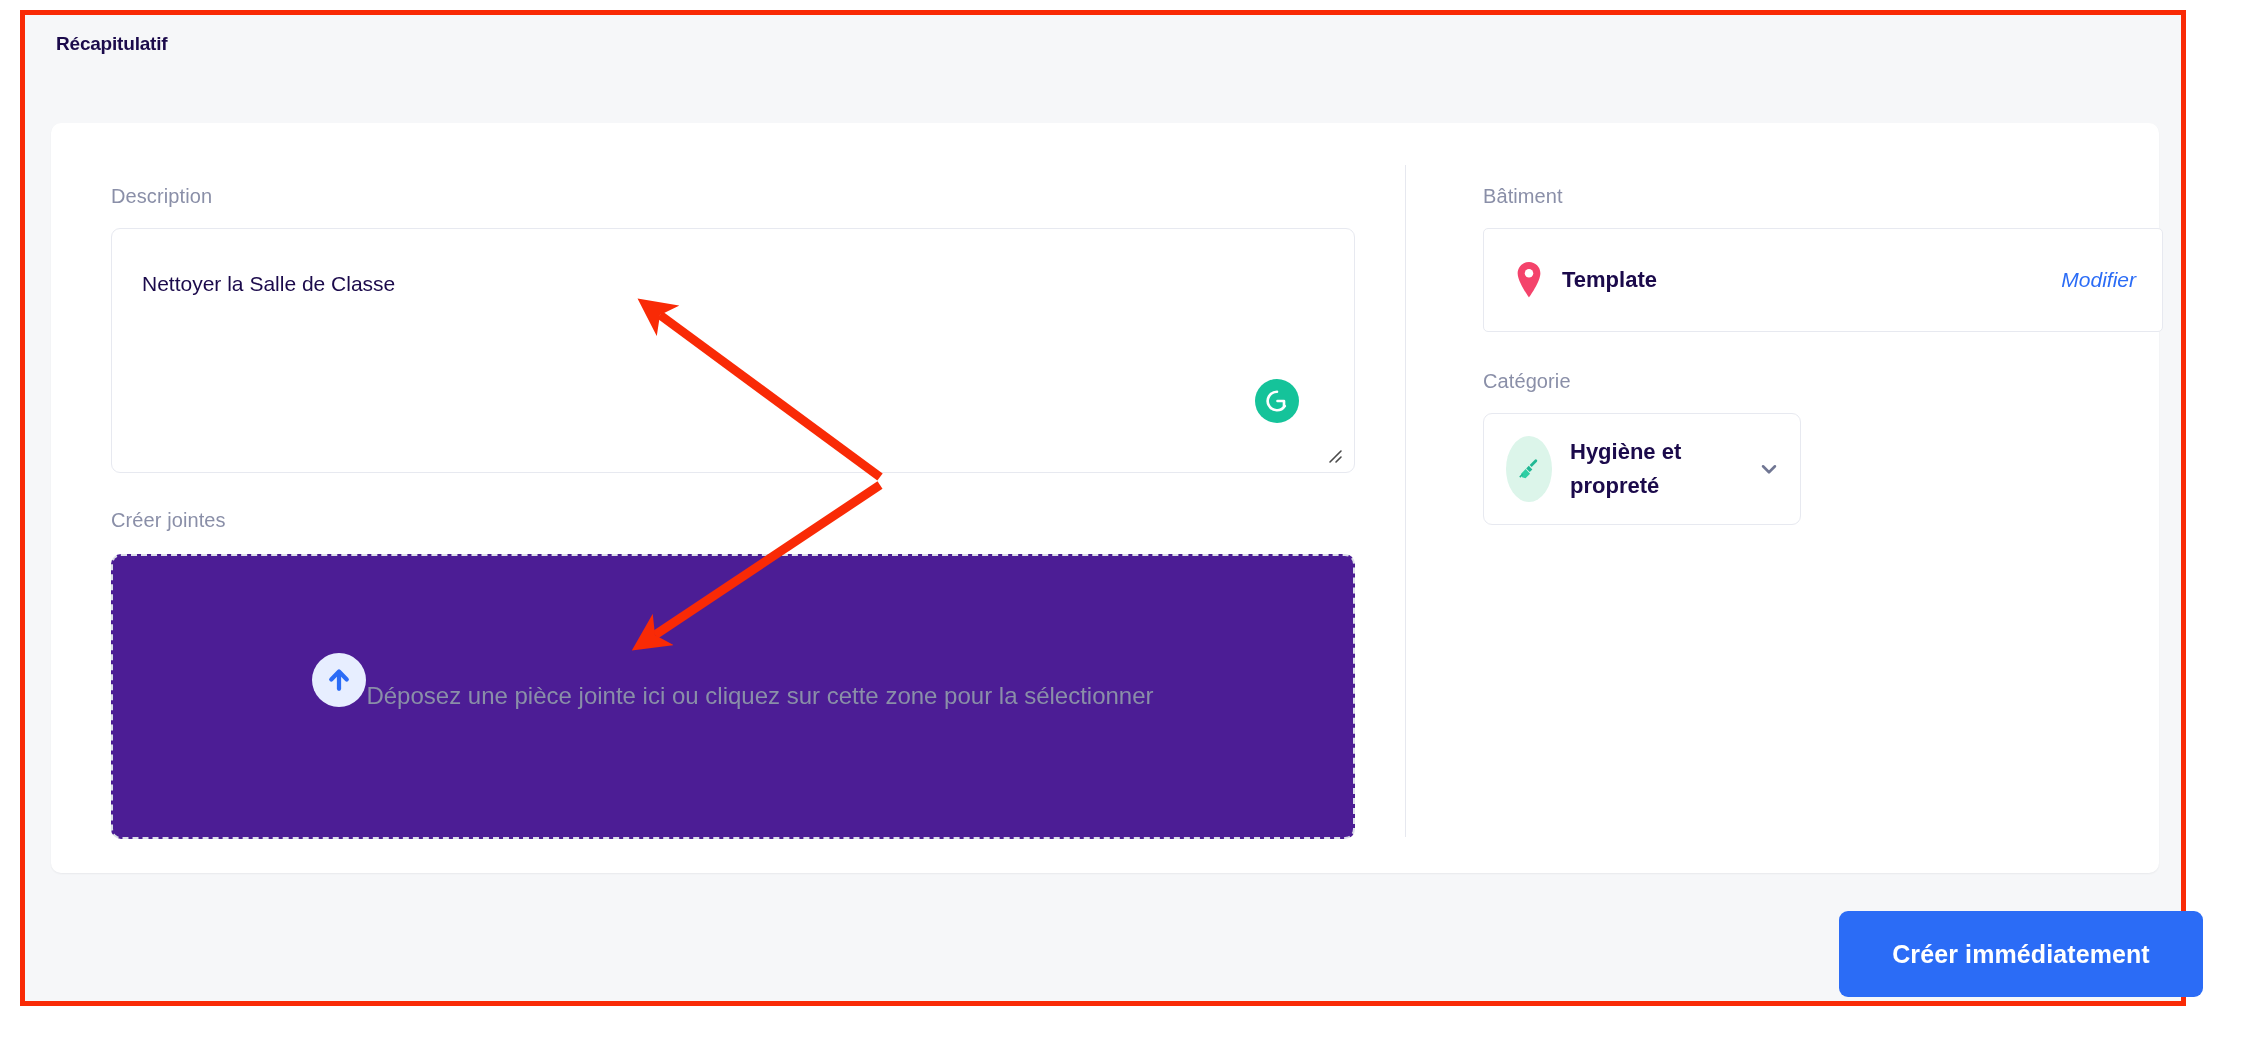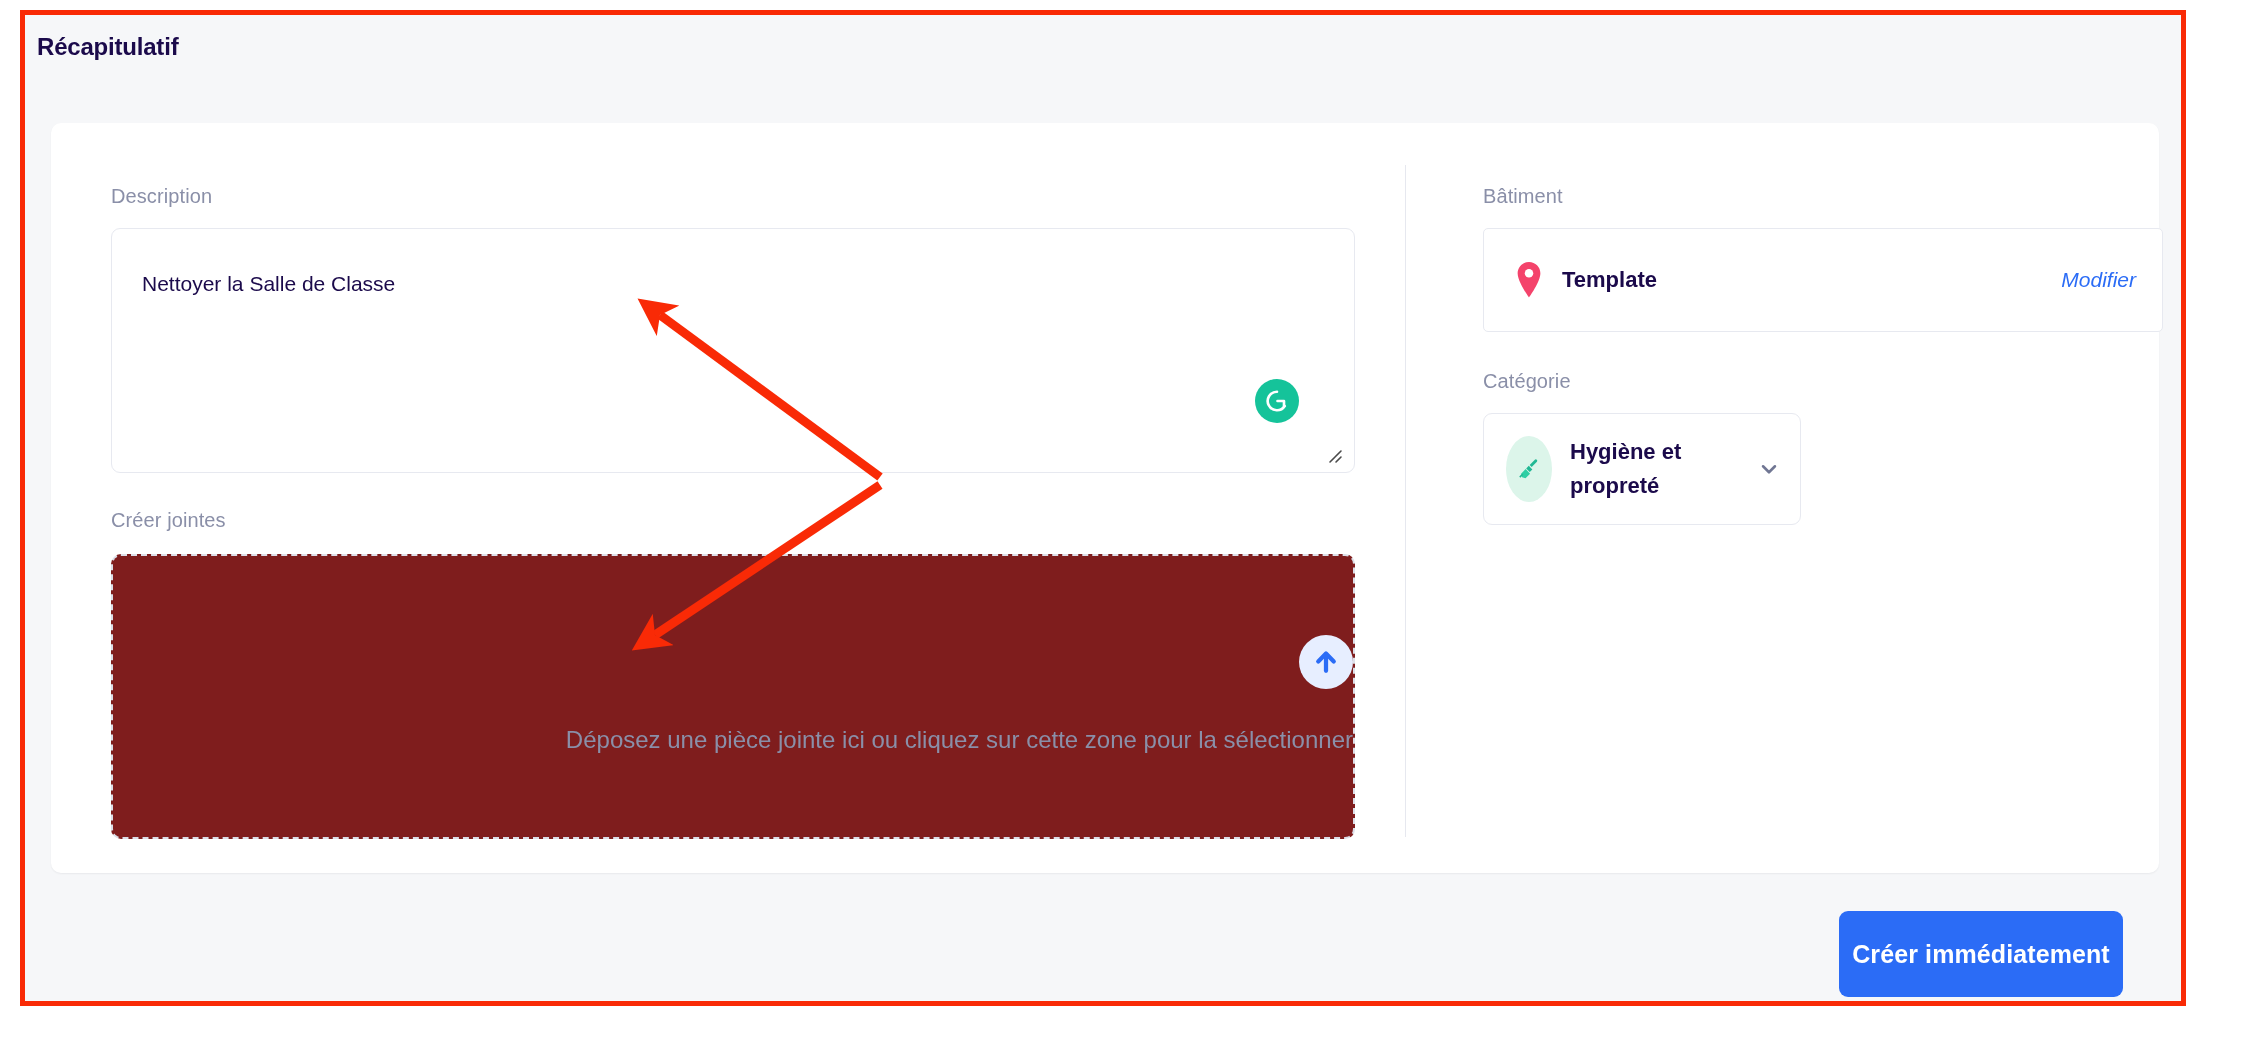--- a/index.html
+++ b/index.html
@@ -25,23 +25,23 @@
 
   
   .panel-inner {
     position: absolute;
     inset: 0;
     background: #f6f7f9;
   }
 
   #panel-title {
     position: absolute;
-    left: 12px;
+    left: 31px;
     top: 18px;
-    font-size: 24px;
+    font-size: 19px;
     font-weight: 700;
     color: #1b0a4b;
     letter-spacing: -0.2px;
   }
 
   
   #summary-card {
     position: absolute;
     left: 26px;
     top: 108px;
@@ -121,24 +121,24 @@
   }
 
   #attachments-label { margin-top: 36px; display: block; }
 
   #dropzone {
     margin-top: 22px;
     width: 1244px;
     height: 285px;
     border: 2px dashed #dcdfe8;
     border-radius: 10px;
-    background: #7f1d1d;
-    display: flex;
-    flex-direction: column;
-    align-items: flex-end;
+    background: #4c1d95;
+    display: flex;
+    flex-direction: row;
+    align-items: center;
     justify-content: center;
     cursor: pointer;
   }
   #upload-badge {
     width: 54px;
     height: 54px;
     border-radius: 50%;
     background: #e7eeff;
     display: flex;
     align-items: center;
@@ -228,21 +228,21 @@
     color: #1b0a4b;
     line-height: 1.55;
   }
   #category-chevron { flex: 0 0 auto; margin-left: 8px; display: flex; }
 
   
   #create-now-button {
     position: absolute;
     left: 1814px;
     top: 896px;
-    width: 284px;
+    width: 364px;
     height: 86px;
     background: #2b6cf6;
     border: none;
     border-radius: 9px;
     color: #ffffff;
     font-family: "Liberation Sans", sans-serif;
     font-size: 25px;
     font-weight: 700;
     cursor: pointer;
     letter-spacing: .1px;

